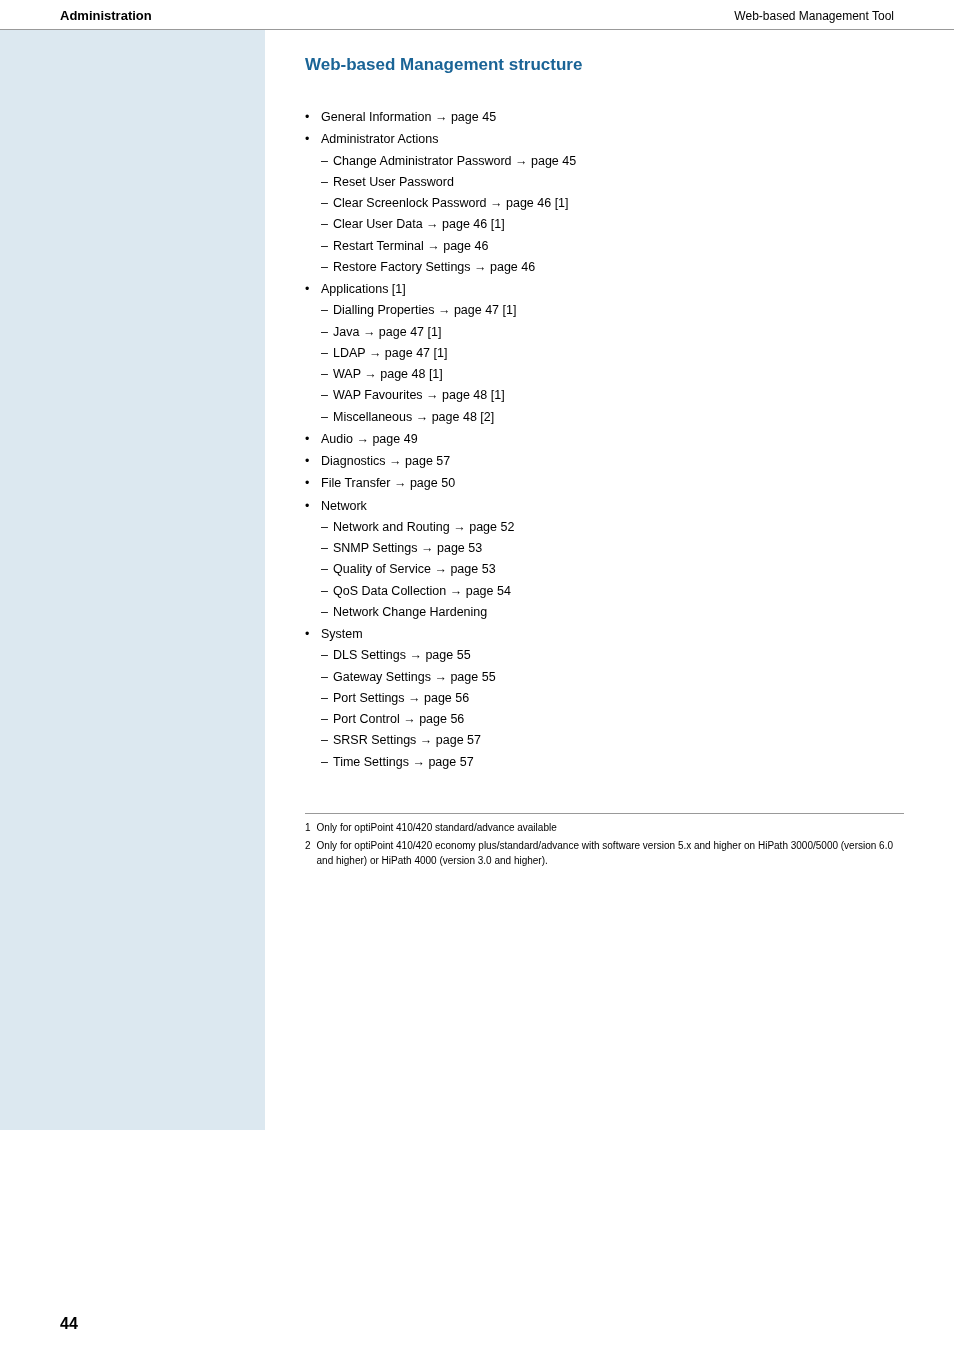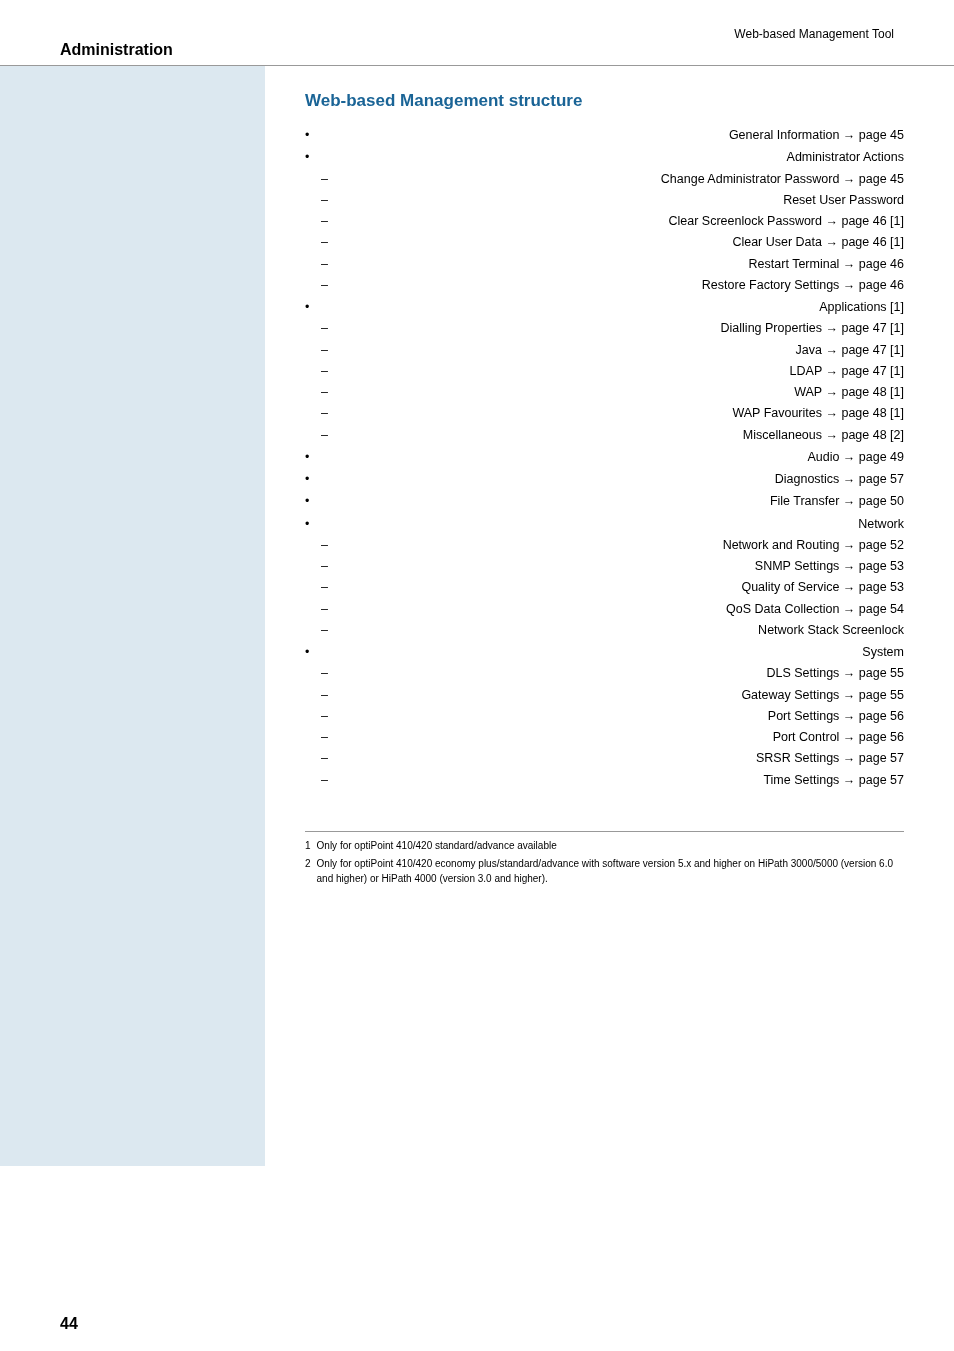--- a/index.html
+++ b/index.html
@@ -23,22 +23,21 @@
     .header {
       display: flex;
       justify-content: space-between;
       align-items: center;
       padding: 8px 60px 6px 60px;
       border-bottom: 1px solid #999;
       margin-bottom: 0;
     }
     .header-left {
       font-weight: bold;
-      font-size: 16px;
-      margin-top: 33px;
+      font-size: 13px;
     }
     .header-right {
       font-weight: normal;
       font-size: 12px;
     }
 
     
     .content {
       display: flex;
       padding: 0;
@@ -55,32 +54,31 @@
     
     .main {
       flex: 1;
       padding: 20px 50px 20px 40px;
     }
 
     .page-title {
       font-size: 17px;
       font-weight: bold;
       color: #1a6496;
-      margin-bottom: 14px;
+      margin-bottom: 32px;
       margin-top: 5px;
     }
 
     
     .structure-list {
       list-style: none;
       padding: 0;
       margin: 0;
       line-height: 1.7;
       font-size: 12.5px;
-      text-align: right;
     }
 
     .structure-list > li {
       position: relative;
       padding-left: 16px;
       margin-bottom: 1px;
     }
 
     .structure-list > li::before {
       content: '•';
@@ -175,21 +173,21 @@
               <li>Miscellaneous → page 48 [2]</li>
             </ul></li>
           <li><span>Audio → page 49</span></li>
           <li><span>Diagnostics → page 57</span></li>
           <li><span>File Transfer → page 50</span></li>
           <li><span>Network</span><ul class="sub-list">
               <li>Network and Routing → page 52</li>
               <li>SNMP Settings → page 53</li>
               <li>Quality of Service → page 53</li>
               <li>QoS Data Collection → page 54</li>
-              <li>Network Stack Screenlock</li>
+              <li>Network Change Hardening</li>
             </ul></li>
           <li><span>System</span><ul class="sub-list">
               <li>DLS Settings → page 55</li>
               <li>Gateway Settings → page 55</li>
               <li>Port Settings → page 56</li>
               <li>Port Control → page 56</li>
               <li>SRSR Settings → page 57</li>
               <li>Time Settings → page 57</li>
             </ul></li>
         </ul>

